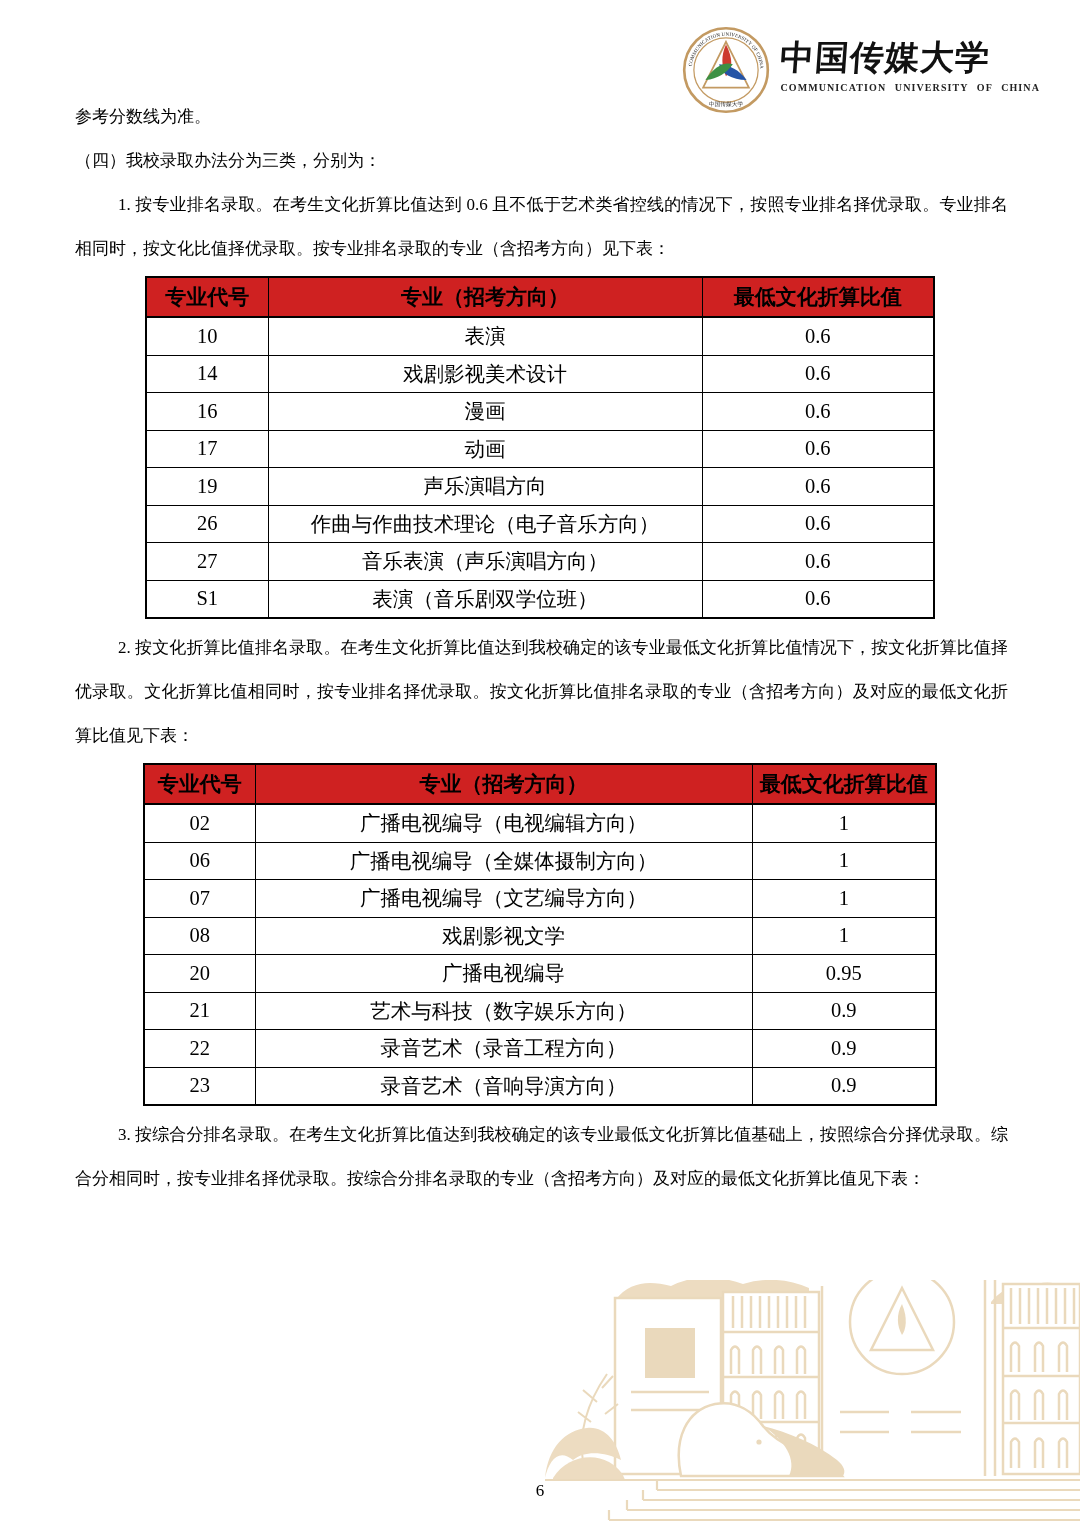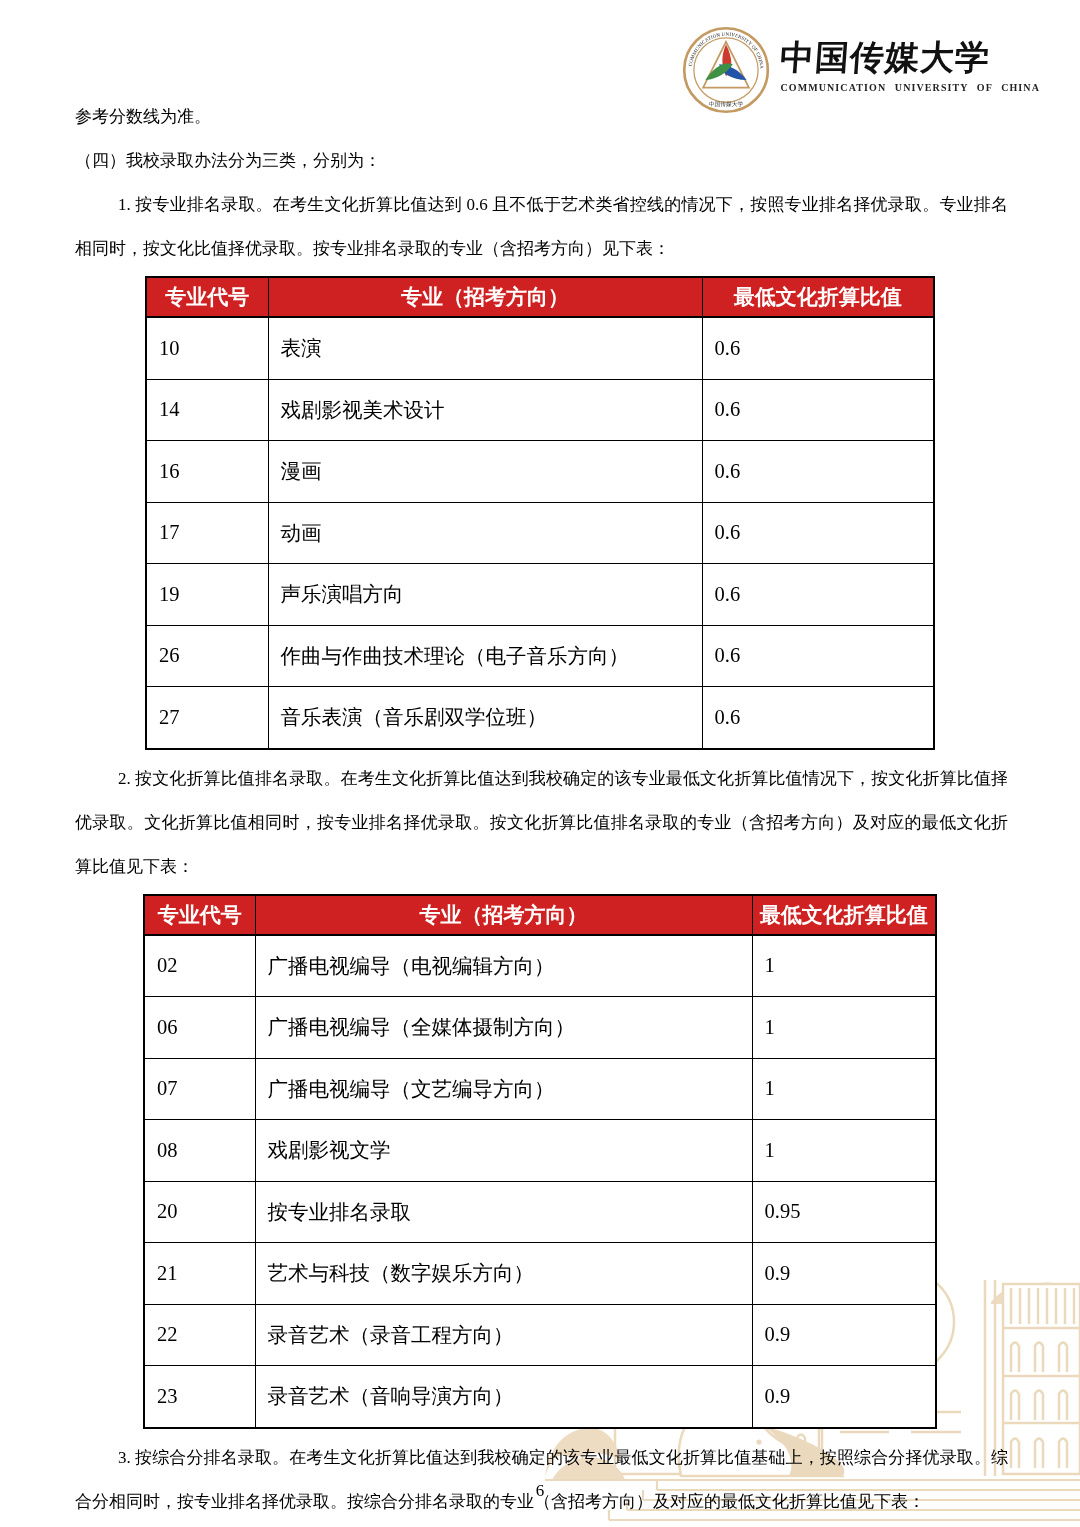--- a/index.html
+++ b/index.html
@@ -14,23 +14,23 @@
            transform:skewX(-4deg);color:#111;}
   .logo-en{font-size:10px;font-weight:600;letter-spacing:1.1px;word-spacing:5px;color:#222;margin-top:6px;}
 
   
   .content{position:absolute;left:75px;right:72px;top:95px;z-index:2;}
   .para{margin:0;font-size:17px;line-height:44px;text-align:justify;}
   .para.indent{text-indent:43px;}
 
   
   .doc-table{border-collapse:collapse;table-layout:fixed;border:2px solid #000;background:#fff;}
-  .doc-table th{background:#cf2121;color:#ffffff;font-size:21px;font-weight:700;height:38px;
+  .doc-table th{background:#cf2121;color:#000000;font-size:21px;font-weight:700;height:38px;
                 border:1.5px solid #000;border-bottom:2.5px solid #000;padding:0;text-align:center;}
-  .doc-table td{border:1.2px solid #000;height:36.5px;font-size:20.5px;padding:12px;}
+  .doc-table td{border:1.2px solid #000;height:36.5px;text-align:center;font-size:20.5px;padding:0;}
   .t1{width:788px;margin:5px 0 7px 70px;}
   .t2{width:792px;margin:5px 0 7px 68px;}
   .t1 .col-code{width:122px;} .t1 .col-name{width:434px;} .t1 .col-ratio{width:232px;}
   .t2 .col-code{width:111px;} .t2 .col-name{width:497px;} .t2 .col-ratio{width:184px;}
 
   
   .watermark{position:absolute;left:545px;top:1280px;width:535px;height:247px;z-index:1;}
   .page-number{position:absolute;bottom:26px;left:0;width:100%;text-align:center;font-size:17px;z-index:3;}
 </style>
 </head>
@@ -107,21 +107,26 @@
           <td>声乐演唱方向</td>
           <td>0.6</td>
         </tr>
         <tr>
           <td>26</td>
           <td>作曲与作曲技术理论（电子音乐方向）</td>
           <td>0.6</td>
         </tr>
         <tr>
           <td>27</td>
-          <td>音乐表演（音乐剧双学位班）</td>
+          <td>音乐表演（声乐演唱方向）</td>
+          <td>0.6</td>
+        </tr>
+        <tr>
+          <td>S1</td>
+          <td>表演（音乐剧双学位班）</td>
           <td>0.6</td>
         </tr>
       </tbody>
     </table>
 
     <p class="para indent">2. 按文化折算比值排名录取。在考生文化折算比值达到我校确定的该专业最低文化折算比值情况下，按文化折算比值择优录取。文化折算比值相同时，按专业排名择优录取。按文化折算比值排名录取的专业（含招考方向）及对应的最低文化折算比值见下表：</p>
 
     <table class="doc-table t2">
       <colgroup>
           <col class="col-code">
@@ -151,21 +156,21 @@
           <td>广播电视编导（文艺编导方向）</td>
           <td>1</td>
         </tr>
         <tr>
           <td>08</td>
           <td>戏剧影视文学</td>
           <td>1</td>
         </tr>
         <tr>
           <td>20</td>
-          <td>按专业排名录取</td>
+          <td>广播电视编导</td>
           <td>0.95</td>
         </tr>
         <tr>
           <td>21</td>
           <td>艺术与科技（数字娱乐方向）</td>
           <td>0.9</td>
         </tr>
         <tr>
           <td>22</td>
           <td>录音艺术（录音工程方向）</td>

